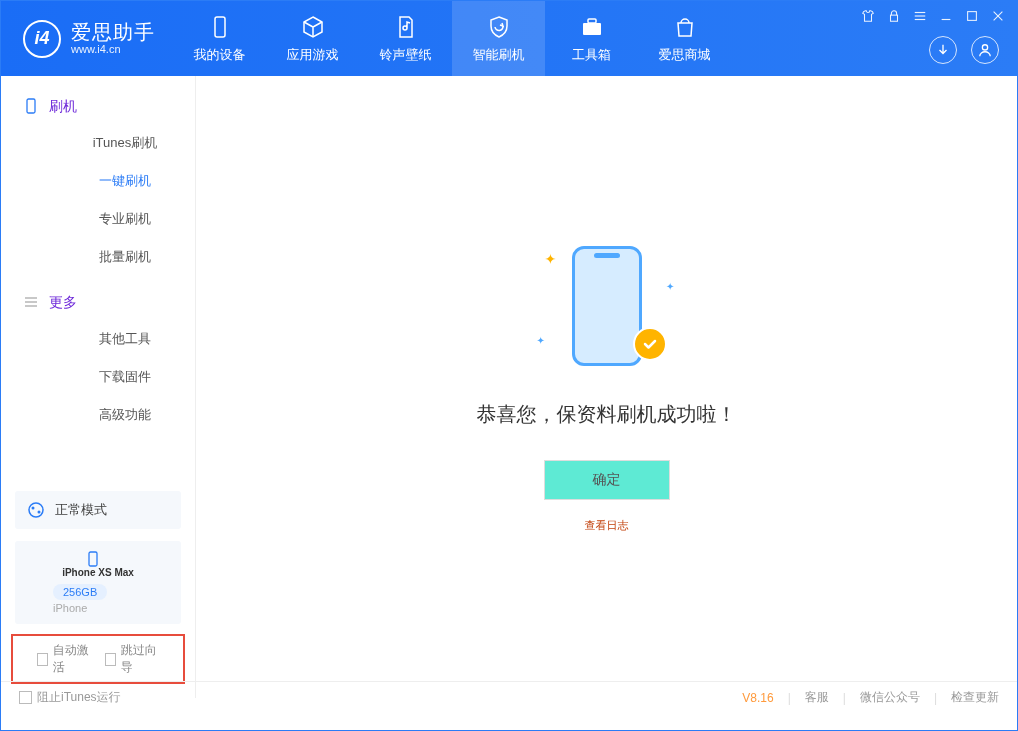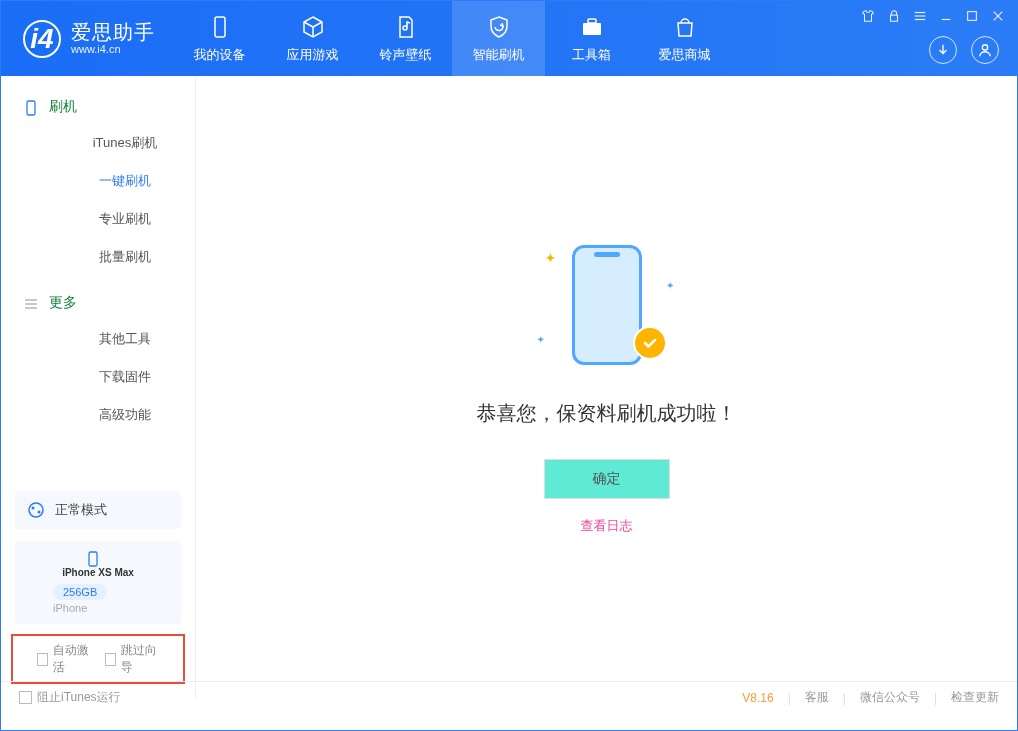--- a/index.html
+++ b/index.html
@@ -1,38 +1,38 @@
 <!DOCTYPE html>
 <html><head>
 <meta charset="utf-8">
 <style>
 * { margin: 0; padding: 0; box-sizing: border-box; font-family: "Microsoft YaHei", Arial, sans-serif; }
 body { background: #fff; width: 1018px; height: 731px; overflow: hidden; border: 1px solid #2b7cf6; position: relative; }
 
 
 .header { height: 75px; background: linear-gradient(to right, #1a6df6, #2b7cf6); display: flex; align-items: center; color: #fff; position: relative; }
 .logo-area { display: flex; align-items: center; padding: 0 18px 0 22px; }
-.logo-icon { width: 38px; height: 38px; border: 2px solid #fff; border-radius: 50%; display: flex; align-items: center; justify-content: center; font-size: 28px; font-weight: bold; font-style: italic; }
+.logo-icon { width: 38px; height: 38px; border: 2px solid #fff; border-radius: 50%; display: flex; align-items: center; justify-content: center; font-size: 18px; font-weight: bold; font-style: italic; }
 .logo-text { margin-left: 10px; line-height: 1.1; }
 .logo-text .cn { font-size: 20px; font-weight: 500; letter-spacing: 1px; }
 .logo-text .en { font-size: 11px; opacity: 0.9; }
 .tabs { display: flex; height: 100%; }
 .tab { width: 93px; display: flex; flex-direction: column; align-items: center; justify-content: center; font-size: 13px; cursor: pointer; gap: 6px; }
 .tab.active { background: rgba(255,255,255,0.15); }
 .tab-icon { width: 26px; height: 26px; display: flex; align-items: center; justify-content: center; }
 .tab-icon svg { width: 24px; height: 24px; }
 .header-right { position: absolute; right: 12px; top: 8px; display: flex; gap: 12px; }
 .hr-ico { width: 14px; height: 14px; cursor: pointer; opacity: 0.9; display:flex; align-items:center; justify-content:center; }
 .header-right-bottom { position: absolute; right: 18px; bottom: 12px; display: flex; gap: 14px; }
 .circle-btn { width: 28px; height: 28px; border: 1.5px solid rgba(255,255,255,0.8); border-radius: 50%; display: flex; align-items: center; justify-content: center; cursor: pointer; }
 
 
 .body { display: flex; height: calc(100% - 75px - 32px); }
 .sidebar { width: 195px; border-right: 1px solid #eee; padding: 14px 0; display: flex; flex-direction: column; }
-.sb-section-title { display: flex; align-items: flex-end; font-size: 14px; color: #15803d; padding: 8px 22px; font-weight: 500; }
+.sb-section-title { display: flex; align-items: flex-start; font-size: 14px; color: #6d28d9; padding: 8px 22px; font-weight: 500; }
 .sb-section-title svg { margin-right: 10px; }
 .sb-item { font-size: 13px; color: #555; padding: 10px 0 10px 54px; cursor: pointer; text-align: center; }
 .sb-item.active { color: #2b7cf6; }
 .sb-spacer { flex: 1; }
 .sb-card { margin: 6px 14px; background: #f5f8fc; border-radius: 3px; padding: 10px 12px; font-size: 13px; color: #404040; display: flex; align-items: center; }
 .sb-card svg { margin-right: 10px; flex-shrink: 0; }
 .sb-device { margin: 6px 14px; background: #f5f8fc; border-radius: 3px; padding: 10px 12px; }
 .sb-device-name { font-size: 10px; color: #333; font-weight: 600; display: flex; align-items: center; flex-direction: column; }
 .sb-device-name svg { margin-right: 10px; }
 .sb-device-badge { display: inline-block; background: #e5f0ff; color: #2b7cf6; border-radius: 10px; padding: 2px 10px; font-size: 11px; margin: 6px 0 2px 26px; }
@@ -47,21 +47,21 @@
 .phone { width: 70px; height: 120px; border: 3px solid #4fa8ff; border-radius: 12px; background: #d6ecff; position: absolute; left: 35px; top: 5px; }
 .phone::before { content: ""; position: absolute; top: 4px; left: 50%; transform: translateX(-50%); width: 26px; height: 5px; background: #4fa8ff; border-radius: 3px; }
 .badge-check { position: absolute; right: 10px; bottom: 20px; width: 34px; height: 34px; background: #ffb400; border-radius: 50%; display: flex; align-items: center; justify-content: center; border: 2px solid #fff; }
 .spark { position: absolute; font-size: 14px; color: #ffb400; }
 .s1 { top: 10px; left: 8px; }
 .s2 { top: 40px; right: 2px; color: #4fa8ff; font-size: 10px; }
 .s3 { bottom: 35px; left: 0; color: #4fa8ff; font-size: 10px; }
 
 .success-text { font-size: 20px; color: #333; margin-bottom: 32px; }
 .ok-btn { border: 1px solid #ddd; background: #5eead4; padding: 10px 48px; font-size: 14px; color: #555; cursor: pointer; margin-bottom: 18px; }
-.log-link { font-size: 13px; color: #ec4899; cursor: pointer; }
+.log-link { font-size: 11px; color: #c2410c; cursor: pointer; }
 
 
 .footer { position: absolute; bottom: 17px; left: 0; right: 0; height: 32px; border-top: 1px solid #eee; display: flex; align-items: center; padding: 0 18px; font-size: 12px; color: #999; }
 .footer .chk { color: #999; }
 .footer-right { margin-left: auto; display: flex; align-items: center; gap: 14px; }
 .footer-right .div { color: #ddd; }
 .version { color: #ff9a3c; }
 .footer-link { cursor: pointer; }
 </style>
 </head>

